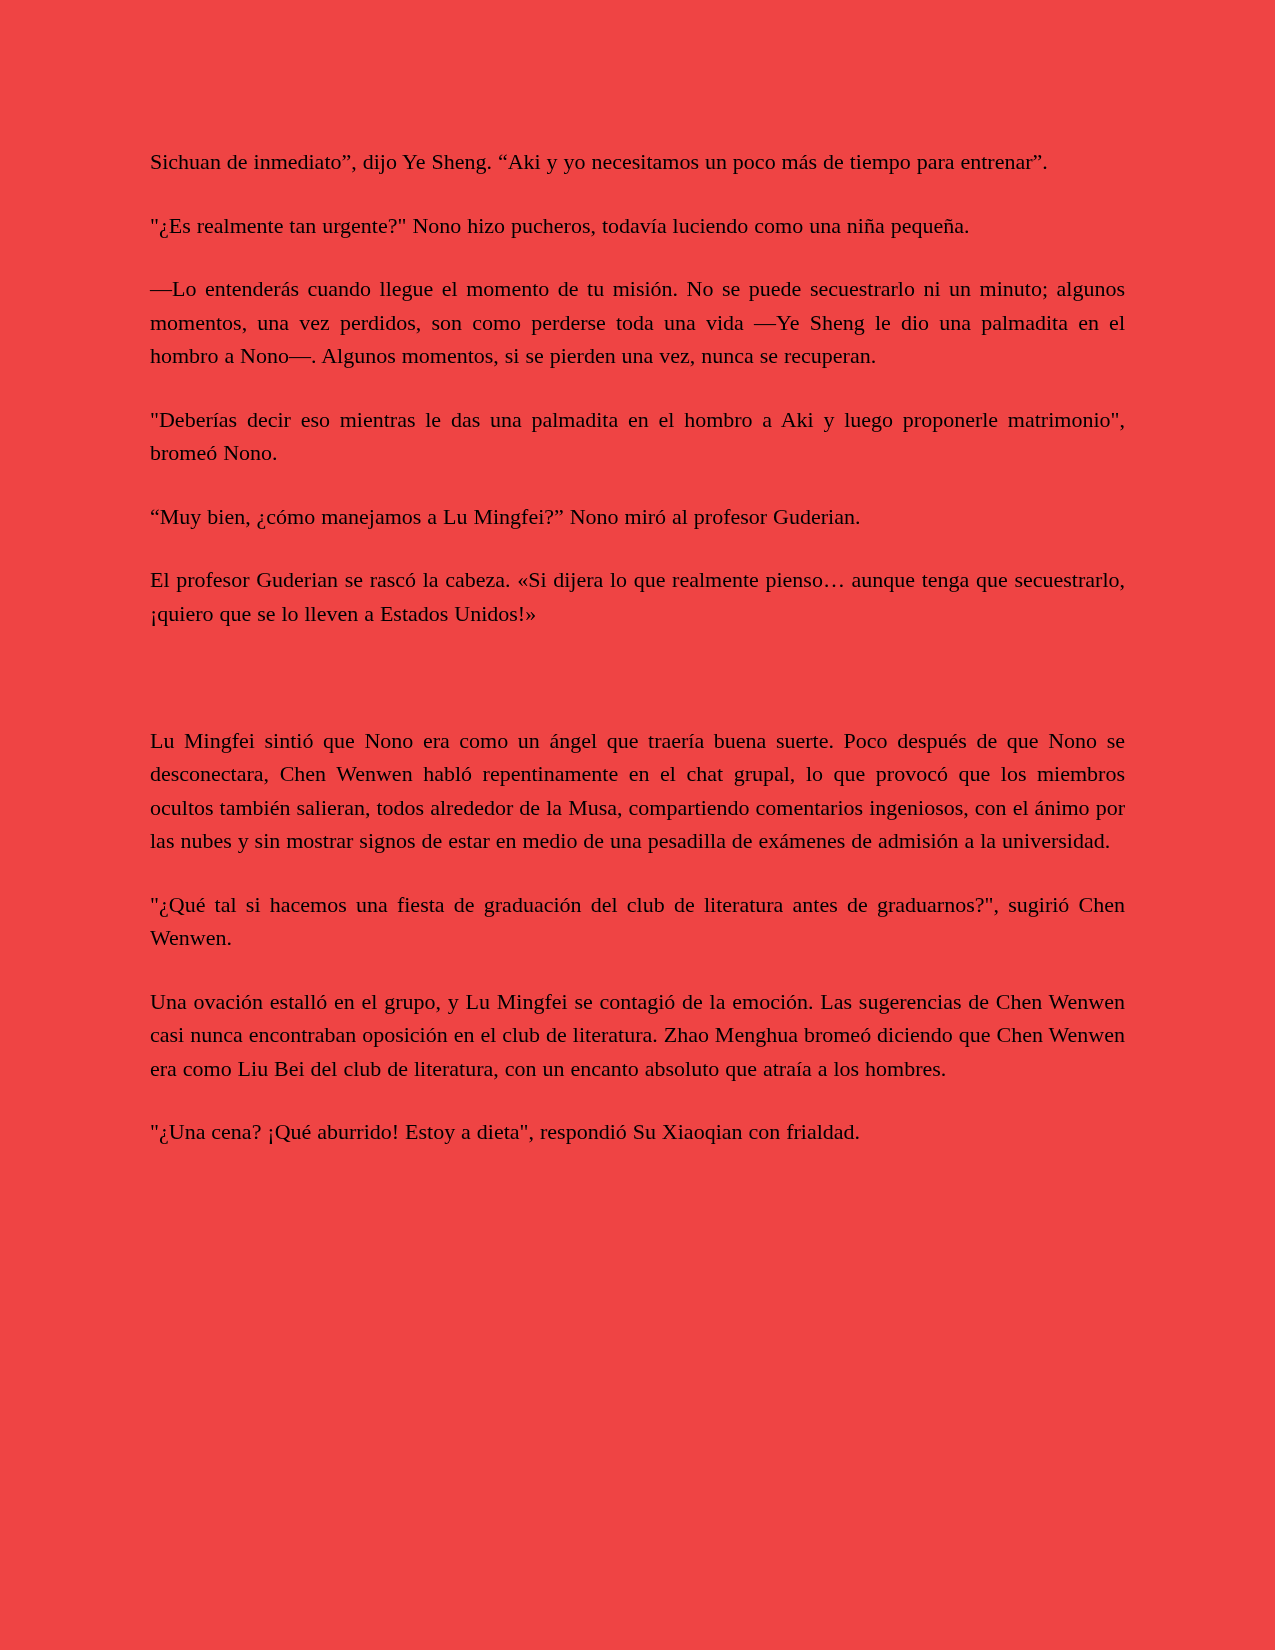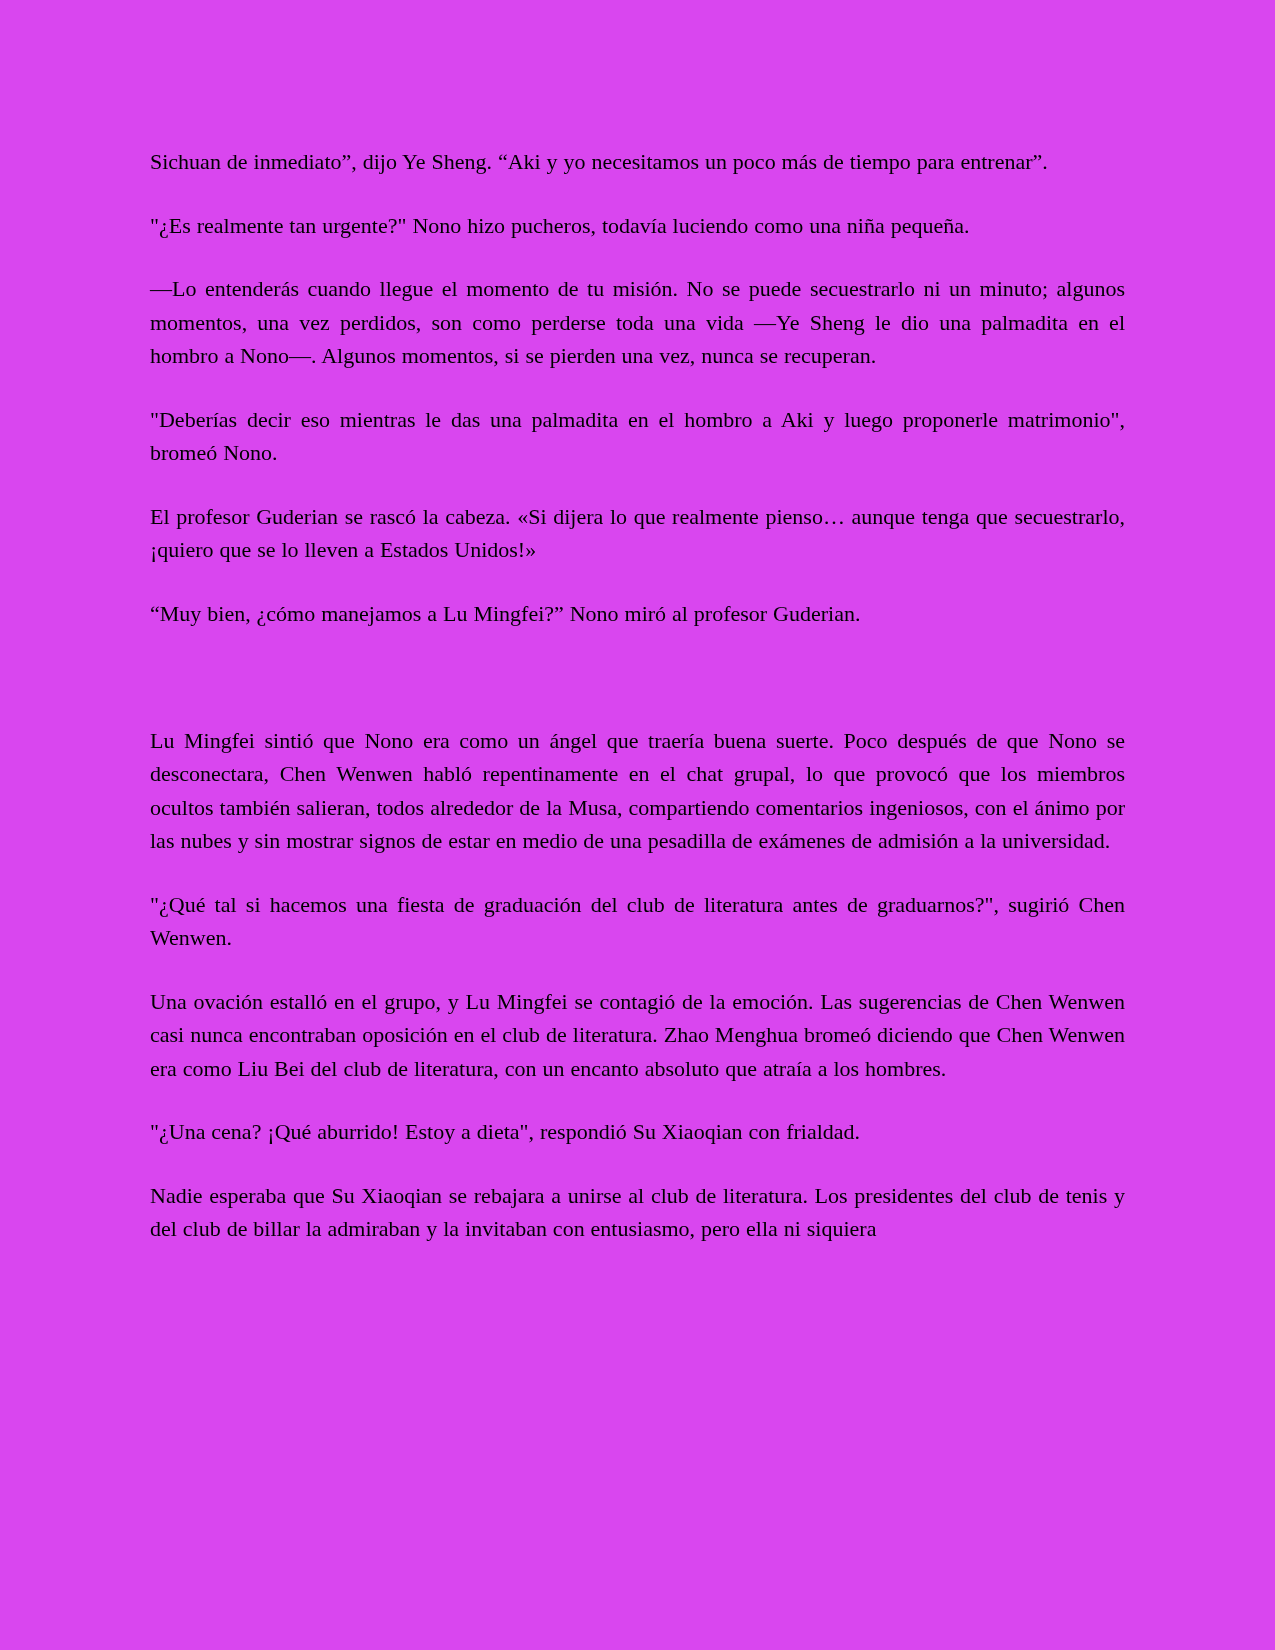--- a/index.html
+++ b/index.html
@@ -4,21 +4,21 @@
   <style>
     html, body {
       margin: 0;
       padding: 0;
       background: #ffffff;
     }
     .page {
       position: relative;
       width: 1275px;
       height: 1650px;
-      background: #d946ef;
+      background: #ef4444;
       color: #000000;
       font-family: "Liberation Serif", "DejaVu Serif", serif;
       overflow: hidden;
     }
     .content {
       position: absolute;
       left: 150px;
       top: 145px;
       width: 975px;
     }
@@ -45,23 +45,22 @@
   </style>
 </head>
 <body>
 
 <div class="page">
   <div class="content">
     <p class="para">Sichuan de inmediato”, dijo Ye Sheng. “Aki y yo necesitamos un poco más de tiempo para entrenar”.</p>
     <p class="para">"¿Es realmente tan urgente?" Nono hizo pucheros, todavía luciendo como una niña pequeña.</p>
     <p class="para">—Lo entenderás cuando llegue el momento de tu misión. No se puede secuestrarlo ni un minuto; algunos momentos, una vez perdidos, son como perderse toda una vida —Ye Sheng le dio una palmadita en el hombro a Nono—. Algunos momentos, si se pierden una vez, nunca se recuperan.</p>
     <p class="para">"Deberías decir eso mientras le das una palmadita en el hombro a Aki y luego proponerle matrimonio", bromeó Nono.</p>
+    <p class="para">“Muy bien, ¿cómo manejamos a Lu Mingfei?” Nono miró al profesor Guderian.</p>
     <p class="para">El profesor Guderian se rascó la cabeza. «Si dijera lo que realmente pienso… aunque tenga que secuestrarlo, ¡quiero que se lo lleven a Estados Unidos!»</p>
-    <p class="para">“Muy bien, ¿cómo manejamos a Lu Mingfei?” Nono miró al profesor Guderian.</p>
     <p class="para blank"></p>
     <p class="para">Lu Mingfei sintió que Nono era como un ángel que traería buena suerte. Poco después de que Nono se desconectara, Chen Wenwen habló repentinamente en el chat grupal, lo que provocó que los miembros ocultos también salieran, todos alrededor de la Musa, compartiendo comentarios ingeniosos, con el ánimo por las nubes y sin mostrar signos de estar en medio de una pesadilla de exámenes de admisión a la universidad.</p>
     <p class="para">"¿Qué tal si hacemos una fiesta de graduación del club de literatura antes de graduarnos?", sugirió Chen Wenwen.</p>
     <p class="para">Una ovación estalló en el grupo, y Lu Mingfei se contagió de la emoción. Las sugerencias de Chen Wenwen casi nunca encontraban oposición en el club de literatura. Zhao Menghua bromeó diciendo que Chen Wenwen era como Liu Bei del club de literatura, con un encanto absoluto que atraía a los hombres.</p>
     <p class="para">"¿Una cena? ¡Qué aburrido! Estoy a dieta", respondió Su Xiaoqian con frialdad.</p>
-    <p class="para">Nadie esperaba que Su Xiaoqian se rebajara a unirse al club de literatura. Los presidentes del club de tenis y del club de billar la admiraban y la invitaban con entusiasmo, pero ella ni siquiera</p>
   </div>
   <div class="footer">49</div>
 </div>
 
 </body></html>

